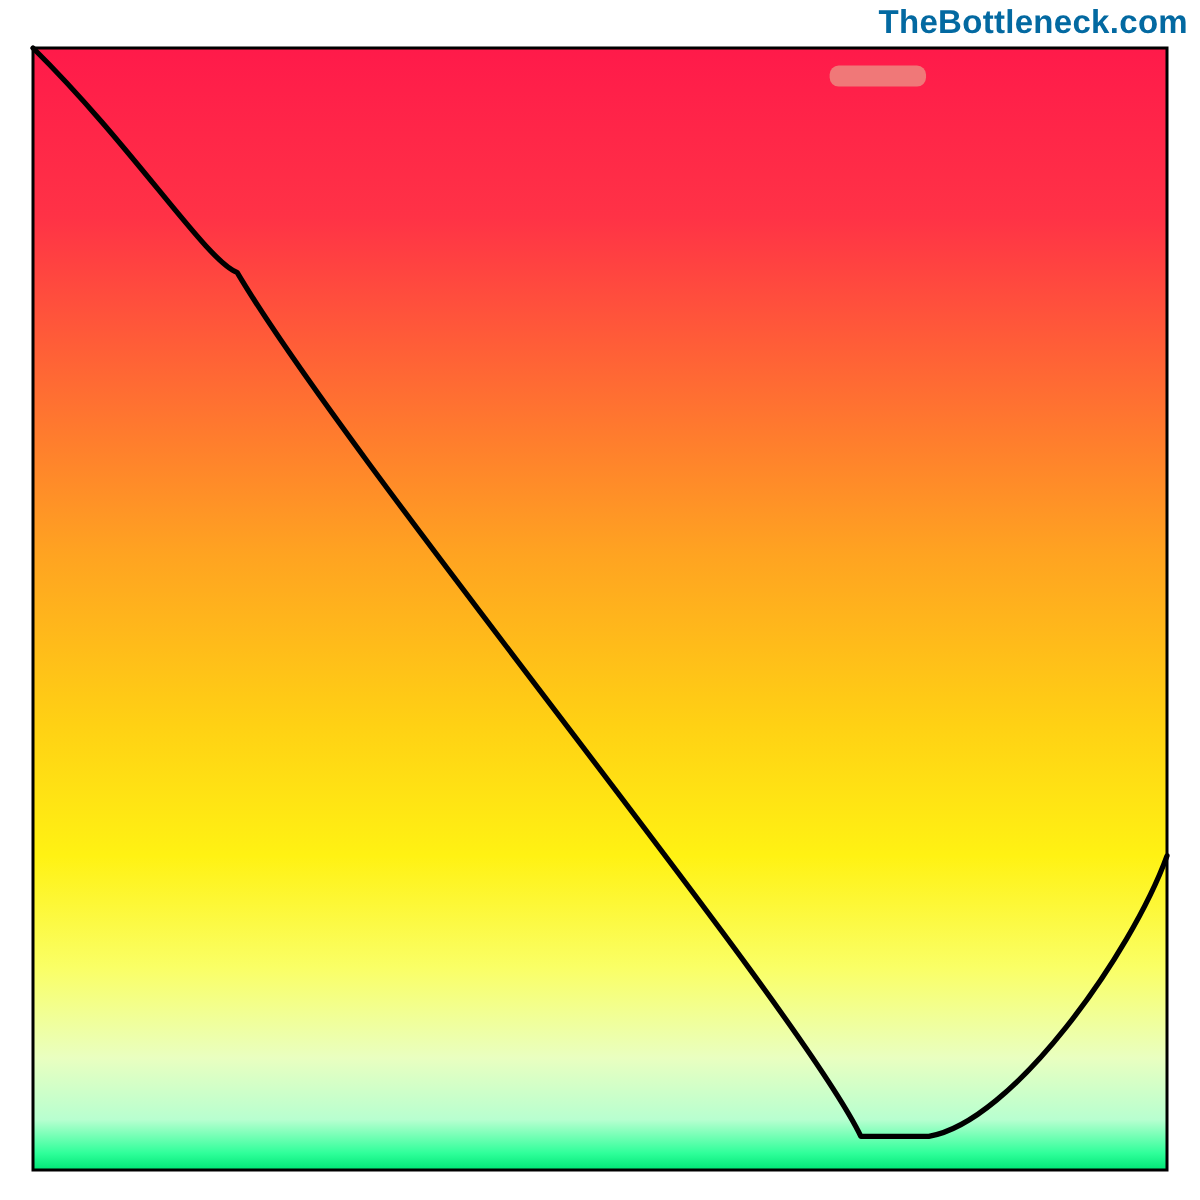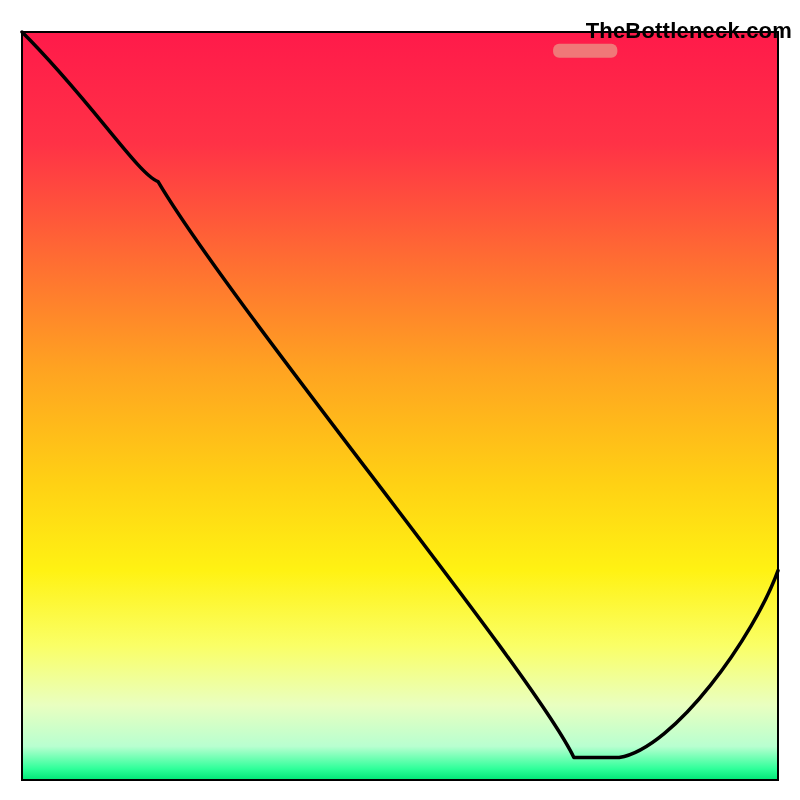--- a/index.html
+++ b/index.html
@@ -15,24 +15,23 @@
     position: relative;
     width: 800px;
     height: 800px;
   }
   .attribution {
     position: absolute;
     top: 2px;
     right: 8px;
     font-size: 22px;
     font-weight: 600;
-    color: #000000;
+    color: #0369a1;
     letter-spacing: 0.2px;
     z-index: 5;
-    margin-top: 16px;
   }
   svg {
     position: absolute;
     left: 0;
     top: 0;
   }
 </style>
 </head>
 <body>
 

